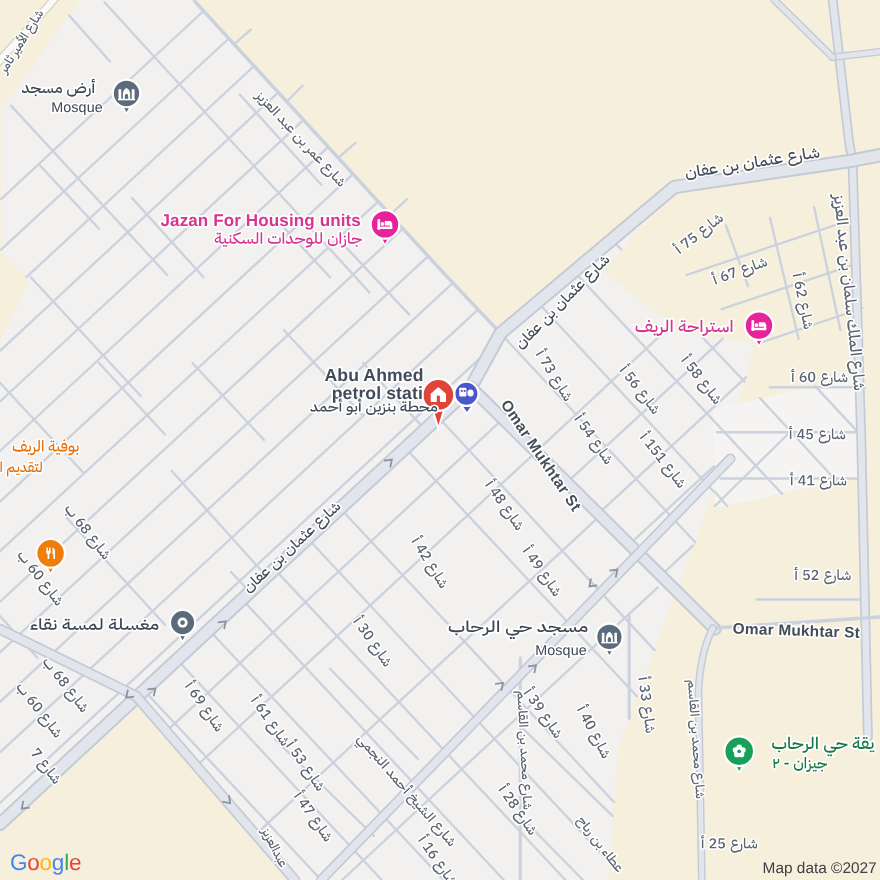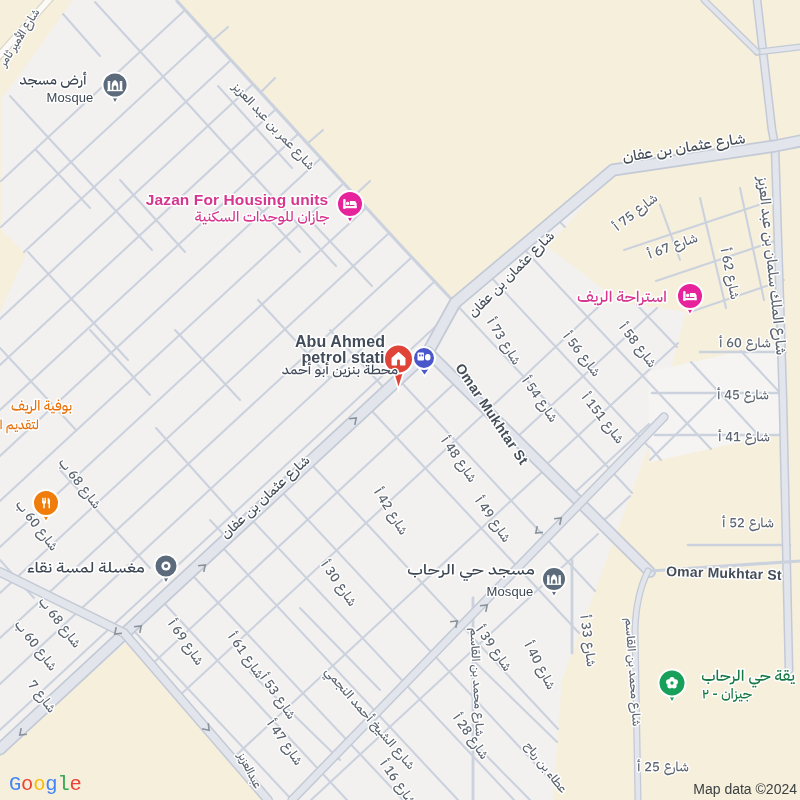--- a/index.html
+++ b/index.html
@@ -488,14 +488,14 @@
       <g transform="translate(0.7865000000000038,426) rotate(0) scale(1.0,1)">
         <path transform="translate(-38.2,3.2)" d="M5.5 0.2Q4.1 0.2 3.2 0Q2.2 -0.1 1.6 -0.5Q1.1 -0.8 0.8 -1.3Q0.5 -1.9 0.5 -2.7Q0.5 -3.7 1.1 -5L2.1 -4.7Q1.8 -4.2 1.7 -3.7Q1.6 -3.3 1.6 -2.9Q1.6 -2.2 2.3 -1.8Q3 -1.5 4.7 -1.5H6.5Q7.4 -1.5 8 -1.5Q8.6 -1.6 8.9 -1.7Q9.3 -1.8 9.4 -2Q9.6 -2.2 9.6 -2.5Q9.6 -2.7 9.5 -3Q9.5 -3.3 9.4 -3.9L9.2 -5L10.3 -5.2L10.5 -4Q10.6 -3.5 10.6 -3.2Q10.6 -2.8 10.6 -2.5Q10.6 -1.7 10.4 -1.2Q10.2 -0.7 9.6 -0.4Q9 -0.1 8 0Q7 0.2 5.5 0.2ZM6.3 -4.8Q6 -4.8 5.9 -4.9Q5.7 -5.1 5.7 -5.5Q5.7 -5.9 5.9 -6.1Q6 -6.2 6.3 -6.2H6.5Q6.8 -6.2 7 -6.1Q7.2 -5.9 7.2 -5.5Q7.2 -5.1 7 -4.9Q6.8 -4.8 6.5 -4.8ZM4.5 -4.8Q4.2 -4.8 4 -4.9Q3.9 -5.1 3.9 -5.5Q3.9 -5.9 4 -6.1Q4.2 -6.2 4.5 -6.2H4.7Q5 -6.2 5.2 -6.1Q5.4 -5.9 5.4 -5.5Q5.4 -5.1 5.2 -4.9Q5 -4.8 4.7 -4.8Z M14.4 0Q13.2 0 12.6 -0.5Q12.1 -1.1 12.1 -2.3V-9.6H13.3V-2.4Q13.3 -1.9 13.5 -1.7Q13.8 -1.5 14.4 -1.5H14.8V-0.3L14.5 0Z M14.5 -1.2 14.8 -1.5H15.2Q16.3 -1.5 16.3 -2.5V-4.5H17.4V-2.5Q17.4 -1.5 18.4 -1.5H18.9V-0.3L18.6 0Q17.6 0 17.1 -0.4Q16.6 -0.7 16.4 -1.5H16.3Q16.2 -0.7 15.8 -0.3Q15.3 0 14.5 0ZM16.7 2.7Q16.4 2.7 16.3 2.5Q16.1 2.3 16.1 2Q16.1 1.6 16.3 1.4Q16.4 1.2 16.7 1.2H16.9Q17.2 1.2 17.4 1.4Q17.6 1.6 17.6 2Q17.6 2.3 17.4 2.5Q17.2 2.7 16.9 2.7Z M18.6 -1.2 18.9 -1.5H19.6Q20.2 -1.5 20.7 -1.5Q21.3 -1.5 21.8 -1.6Q22.3 -1.7 22.8 -1.9Q23.3 -2.1 24 -2.4L24.9 -2.8V-2.9L22.9 -3.3L20.5 -3.9V-2.9H19.4V-3.9Q19.4 -4.6 19.7 -4.9Q20 -5.3 20.7 -5.3Q20.8 -5.3 21.1 -5.2Q21.3 -5.2 21.8 -5L24.7 -4.3Q25.9 -4 26.8 -4H27.1V-2.5H26.1L24.5 -1.5Q23.7 -1 23 -0.7Q22.4 -0.4 21.8 -0.3Q21.2 -0.1 20.7 -0Q20.2 0 19.6 0H18.6ZM22.9 2.7Q22.6 2.7 22.4 2.5Q22.3 2.3 22.3 2Q22.3 1.6 22.4 1.4Q22.6 1.2 22.9 1.2H23.1Q23.4 1.2 23.6 1.4Q23.8 1.6 23.8 2Q23.8 2.3 23.6 2.5Q23.4 2.7 23.1 2.7Z M27.7 1.7H28.5Q29.9 1.7 30.6 1.2Q31.4 0.8 31.6 0H30.1Q29 0 28.5 -0.6Q27.9 -1.1 27.9 -2.2Q27.9 -2.8 28.1 -3.4Q28.2 -3.9 28.6 -4.3Q28.9 -4.7 29.4 -4.9Q29.8 -5.2 30.4 -5.2Q31.5 -5.2 32.2 -4.2Q32.8 -3.2 32.8 -1.5H33.4V-0.3L33.1 0H32.7Q32.4 1.5 31.3 2.3Q30.3 3.1 28.5 3.1H27.7ZM29 -2.4Q29 -1.9 29.2 -1.7Q29.5 -1.5 30.1 -1.5H31.7V-1.7Q31.7 -2.6 31.3 -3.2Q30.9 -3.7 30.3 -3.7Q29.7 -3.7 29.3 -3.3Q29 -3 29 -2.4Z M33.1 -1.2 33.4 -1.5H33.9Q34.5 -1.5 34.7 -1.7Q34.9 -2 34.9 -2.5V-9.6H36.1V-2.5Q36.1 -1.2 35.6 -0.6Q35.1 0 33.9 0H33.1Z M37.9 -9.6H39.1V0H37.9Z M43.8 -0.3Q43.8 -1.1 43.9 -1.6Q44 -2.2 44.2 -2.6Q44.5 -3 44.9 -3.3Q45.3 -3.7 46 -4L48.2 -5H49.5L50.5 -2.4Q50.6 -2.1 50.7 -2Q50.8 -1.8 50.9 -1.7Q51 -1.6 51.2 -1.5Q51.3 -1.5 51.6 -1.5H51.9V-0.3L51.6 0Q50.8 0 50.4 -0.2Q50 -0.4 49.7 -1L49.6 -0.9V0H47.8Q46.9 0 46.3 -0.4Q45.8 -0.8 45.8 -1.5Q45.8 -2.1 46.2 -2.5L46.1 -2.6L45.8 -2.4Q45.5 -2.3 45.4 -2.1Q45.2 -1.9 45.1 -1.7Q45.1 -1.5 45 -1.1Q45 -0.8 45 -0.3V4H43.8ZM46.6 -2.2Q46.6 -1.5 47.8 -1.5H49.5Q49.4 -1.6 49.4 -1.7Q49.3 -1.8 49.3 -1.9L48.6 -3.7L47.7 -3.3Q47.1 -3.1 46.9 -2.8Q46.6 -2.6 46.6 -2.2Z M51.6 -1.2 51.9 -1.5H52.2Q53 -1.5 53.4 -1.7Q53.8 -1.9 53.8 -2.4Q53.8 -2.6 53.7 -3Q53.7 -3.3 53.6 -3.9L53.4 -5L54.5 -5.2L54.7 -4Q54.9 -3 54.9 -2.4Q54.9 -1.2 54.2 -0.6Q53.5 0 52.2 0H51.6ZM54.6 2.7Q54.3 2.7 54.1 2.5Q53.9 2.3 53.9 2Q53.9 1.6 54.1 1.4Q54.3 1.2 54.6 1.2H54.8Q55.1 1.2 55.3 1.4Q55.4 1.6 55.4 2Q55.4 2.3 55.3 2.5Q55.1 2.7 54.8 2.7ZM52.8 2.7Q52.5 2.7 52.3 2.5Q52.1 2.3 52.1 2Q52.1 1.6 52.3 1.4Q52.5 1.2 52.8 1.2H52.9Q53.2 1.2 53.4 1.4Q53.6 1.6 53.6 2Q53.6 2.3 53.4 2.5Q53.2 2.7 52.9 2.7Z M57.2 0Q56.5 0 56.1 -0.4Q55.8 -0.7 55.8 -1.4V-2.4H56.9V-1.5H58.7Q59.4 -1.5 59.6 -1.6Q59.9 -1.7 59.9 -2Q59.9 -2.2 59.8 -2.4Q59.8 -2.6 59.6 -2.9L58.4 -6.3L59.7 -6.7L61 -3.1Q61.2 -2.6 61.3 -2.3Q61.5 -2 61.6 -1.8Q61.8 -1.6 62 -1.5Q62.1 -1.5 62.4 -1.5H62.7V-0.3L62.4 0Q62 0 61.6 -0.1Q61.3 -0.1 61.1 -0.3Q60.8 -0.5 60.6 -0.7Q60.4 -1 60.2 -1.4L60.1 -1.4Q60 -0.7 59.6 -0.3Q59.2 0 58.4 0Z M62.4 -1.2 62.7 -1.5H64.4L64.4 -1.5Q63.2 -2.5 63.2 -3.9Q63.2 -4.4 63.4 -4.9Q63.6 -5.4 63.9 -5.8Q64.2 -6.1 64.7 -6.3Q65.1 -6.5 65.7 -6.5Q66.2 -6.5 66.7 -6.3Q67.1 -6.1 67.5 -5.8Q67.8 -5.4 68 -4.9Q68.1 -4.4 68.1 -3.9Q68.1 -2.5 67 -1.5L67 -1.5H68.7V-0.3L68.4 0H68.2Q67.5 0 66.9 -0.2Q66.3 -0.3 65.7 -0.7Q65.1 -0.3 64.5 -0.2Q63.9 0 63.2 0H62.4ZM65.7 -1.8Q66.4 -2.1 66.7 -2.6Q67.1 -3.1 67.1 -3.7Q67.1 -4.3 66.7 -4.7Q66.3 -5.1 65.8 -5.1H65.6Q65 -5.1 64.7 -4.7Q64.3 -4.3 64.3 -3.7Q64.3 -3.1 64.7 -2.6Q65 -2.1 65.7 -1.8ZM66.5 -7.9Q66.2 -7.9 66 -8Q65.8 -8.2 65.8 -8.6Q65.8 -9 66 -9.2Q66.2 -9.3 66.5 -9.3H66.7Q67 -9.3 67.2 -9.2Q67.3 -9 67.3 -8.6Q67.3 -8.2 67.2 -8Q67 -7.9 66.7 -7.9ZM64.6 -7.9Q64.3 -7.9 64.2 -8Q64 -8.2 64 -8.6Q64 -9 64.2 -9.2Q64.3 -9.3 64.6 -9.3H64.8Q65.1 -9.3 65.3 -9.2Q65.5 -9 65.5 -8.6Q65.5 -8.2 65.3 -8Q65.1 -7.9 64.8 -7.9Z M68.4 -1.2 68.7 -1.5H69.1Q70.2 -1.5 70.2 -2.5V-4.5H71.3V-2.5Q71.3 -1.5 72.3 -1.5H72.8V-0.3L72.5 0Q71.5 0 71 -0.4Q70.5 -0.7 70.3 -1.5H70.2Q70.1 -0.7 69.7 -0.3Q69.2 0 68.4 0ZM71.5 -5.8Q71.2 -5.8 71.1 -6Q70.9 -6.2 70.9 -6.5Q70.9 -6.9 71.1 -7.1Q71.2 -7.3 71.5 -7.3H71.7Q72 -7.3 72.2 -7.1Q72.4 -6.9 72.4 -6.5Q72.4 -6.2 72.2 -6Q72 -5.8 71.7 -5.8ZM69.7 -5.8Q69.4 -5.8 69.2 -6Q69.1 -6.2 69.1 -6.5Q69.1 -6.9 69.2 -7.1Q69.4 -7.3 69.7 -7.3H69.9Q70.2 -7.3 70.4 -7.1Q70.6 -6.9 70.6 -6.5Q70.6 -6.2 70.4 -6Q70.2 -5.8 69.9 -5.8Z M72.5 -1.2 72.8 -1.5H73.3Q73.9 -1.5 74.1 -1.7Q74.3 -2 74.3 -2.5V-9.6H75.5V-2.5Q75.5 -1.2 75 -0.6Q74.5 0 73.3 0H72.5Z" fill="#e8710a" stroke="#fff" stroke-width="3.0" stroke-linejoin="round" paint-order="stroke"></path>
       </g>
       <g transform="translate(748,677) rotate(0) scale(1.1,1)">
         <path transform="translate(-42.5,3.8)" d="M6.4 0.2Q4.8 0.2 3.7 0Q2.6 -0.2 1.9 -0.5Q1.2 -0.9 0.9 -1.6Q0.6 -2.2 0.6 -3.1Q0.6 -4.3 1.2 -5.8L2.4 -5.4Q2.1 -4.8 2 -4.3Q1.8 -3.8 1.8 -3.4Q1.8 -2.5 2.6 -2.1Q3.5 -1.7 5.4 -1.7H7.5Q8.5 -1.7 9.2 -1.7Q9.9 -1.8 10.3 -1.9Q10.7 -2.1 10.9 -2.3Q11 -2.5 11 -2.9Q11 -3.1 11 -3.5Q11 -3.8 10.8 -4.5L10.6 -5.8L11.9 -6L12.1 -4.7Q12.2 -4.1 12.2 -3.6Q12.3 -3.2 12.3 -2.9Q12.3 -2 12 -1.4Q11.7 -0.8 11 -0.5Q10.3 -0.1 9.2 0Q8.1 0.2 6.4 0.2ZM6.3 3.1Q5.9 3.1 5.7 2.9Q5.5 2.7 5.5 2.2Q5.5 1.8 5.7 1.6Q5.9 1.4 6.3 1.4H6.5Q6.9 1.4 7.1 1.6Q7.3 1.8 7.3 2.2Q7.3 2.7 7.1 2.9Q6.9 3.1 6.5 3.1Z M16.7 0Q15.2 0 14.5 -0.6Q13.9 -1.2 13.9 -2.6V-11.1H15.3V-2.8Q15.3 -2.1 15.6 -1.9Q15.9 -1.7 16.6 -1.7H17.1V-0.4L16.7 0Z M16.7 -1.3 17.1 -1.7H17.8Q18.5 -1.7 19.1 -1.7Q19.8 -1.8 20.3 -1.9Q20.9 -2 21.5 -2.2Q22.2 -2.4 22.9 -2.8L23.9 -3.3V-3.3L21.6 -3.8L18.9 -4.5V-3.3H17.6V-4.5Q17.6 -5.3 17.9 -5.7Q18.3 -6.1 19.1 -6.1Q19.3 -6.1 19.5 -6Q19.8 -6 20.4 -5.8L23.7 -5Q25.1 -4.6 26.2 -4.6H26.4V-2.9H25.3L23.5 -1.8Q22.5 -1.2 21.8 -0.8Q21 -0.5 20.4 -0.3Q19.7 -0.1 19.1 -0.1Q18.5 0 17.8 0H16.7Z M25.8 1.9H26.4Q27.2 1.9 27.7 1.7Q28.2 1.5 28.5 1.2Q28.8 0.8 29 0.3Q29.1 -0.2 29.1 -0.8Q29.1 -1.2 29.1 -1.6Q29 -2.1 28.9 -2.5L28.6 -4.3L29.9 -4.6L30.1 -3.3Q30.2 -2.9 30.2 -2.5Q30.3 -2.1 30.3 -1.7H31.7V-0.4L31.4 0H30.3Q30.2 0.8 30 1.4Q29.7 2.1 29.2 2.6Q28.8 3.1 28.1 3.3Q27.4 3.6 26.4 3.6H25.8Z M31.4 -1.3 31.7 -1.7H32.2Q32.9 -1.7 33.2 -2Q33.4 -2.3 33.4 -2.9V-11.1H34.8V-2.9Q34.8 -1.4 34.2 -0.7Q33.6 0 32.2 0H31.4Z M36.9 -11.1H38.3V0H36.9Z M48.3 3.6Q46 3.6 44.7 2.6Q43.5 1.5 43.5 -0.3Q43.5 -1 43.6 -1.8Q43.8 -2.6 44.2 -3.4L45.3 -3Q45 -2.4 44.8 -1.8Q44.7 -1.1 44.7 -0.6Q44.7 0.5 45.5 1.2Q46.3 1.8 47.8 1.8H48.8Q50.3 1.8 51.2 1.3Q52.1 0.8 52.4 -0L49 -0.5V-2.2L50.9 -1.9Q51.7 -1.8 52.3 -1.8Q53 -1.7 53.4 -1.7V-1L53.7 -0.7Q53.7 0.3 53.3 1.1Q52.9 1.9 52.2 2.5Q51.5 3 50.5 3.3Q49.5 3.6 48.3 3.6ZM49.2 6.7Q48.9 6.7 48.7 6.5Q48.5 6.3 48.5 5.9Q48.5 5.4 48.7 5.2Q48.9 5 49.2 5H49.4Q49.8 5 50 5.2Q50.2 5.4 50.2 5.9Q50.2 6.3 50 6.5Q49.8 6.7 49.4 6.7ZM47.1 6.7Q46.8 6.7 46.6 6.5Q46.4 6.3 46.4 5.9Q46.4 5.4 46.6 5.2Q46.8 5 47.1 5H47.3Q47.7 5 47.9 5.2Q48.1 5.4 48.1 5.9Q48.1 6.3 47.9 6.5Q47.7 6.7 47.3 6.7Z M53.1 -1.3 53.4 -1.7H54.2Q54.9 -1.7 55.5 -1.7Q56.1 -1.8 56.7 -1.9Q57.3 -2 57.9 -2.2Q58.5 -2.4 59.3 -2.8L60.3 -3.3V-3.3L58 -3.8L55.3 -4.5V-3.3H53.9V-4.5Q53.9 -5.3 54.3 -5.7Q54.7 -6.1 55.5 -6.1Q55.6 -6.1 55.9 -6Q56.2 -6 56.8 -5.8L60.1 -5Q61.5 -4.6 62.6 -4.6H62.8V-2.9H61.7L59.9 -1.8Q58.9 -1.2 58.2 -0.8Q57.4 -0.5 56.8 -0.3Q56.1 -0.1 55.5 -0.1Q54.9 0 54.2 0H53.1Z M73.8 0Q72.4 0 71.8 -0.6Q71.2 -1.1 71.2 -2.3V-2.5H71.2Q71 -1.6 70.5 -1.3Q70 -0.9 69.2 -0.9Q68.2 -0.9 67.6 -1.5Q67.1 -2 67.1 -3Q67.1 -3.5 67.2 -4Q67.4 -4.4 67.7 -4.8Q68 -5.1 68.5 -5.5Q68.9 -5.8 69.6 -6.2L71.2 -7V-7.8H72.5V-2.6Q72.5 -2.1 72.8 -1.9Q73.1 -1.7 73.7 -1.7H74.2V-0.4ZM69.5 -2.6Q70.4 -2.6 70.8 -2.8Q71.2 -3.1 71.2 -3.6V-5.7L69.8 -5Q69 -4.5 68.7 -4.2Q68.3 -3.9 68.3 -3.4Q68.3 -3 68.6 -2.8Q68.8 -2.6 69.5 -2.6ZM71.8 -9Q71.4 -9 71.2 -9.2Q71 -9.4 71 -9.9Q71 -10.3 71.2 -10.5Q71.4 -10.7 71.8 -10.7H72Q72.3 -10.7 72.6 -10.5Q72.8 -10.3 72.8 -9.9Q72.8 -9.4 72.6 -9.2Q72.3 -9 72 -9ZM69.7 -9Q69.3 -9 69.1 -9.2Q68.9 -9.4 68.9 -9.9Q68.9 -10.3 69.1 -10.5Q69.3 -10.7 69.7 -10.7H69.9Q70.2 -10.7 70.4 -10.5Q70.7 -10.3 70.7 -9.9Q70.7 -9.4 70.4 -9.2Q70.2 -9 69.9 -9Z M73.8 -1.3 74.2 -1.7H76.1L76.1 -1.8Q74.8 -2.9 74.8 -4.5Q74.8 -5.1 75 -5.7Q75.2 -6.2 75.6 -6.6Q75.9 -7.1 76.4 -7.3Q77 -7.5 77.6 -7.5Q78.2 -7.5 78.7 -7.3Q79.3 -7.1 79.6 -6.7Q80 -6.2 80.2 -5.7Q80.4 -5.1 80.4 -4.5Q80.4 -2.9 79.1 -1.8L79.1 -1.7H81V-0.4L80.7 0H80.5Q79.7 0 79 -0.2Q78.3 -0.4 77.6 -0.8Q77 -0.4 76.2 -0.2Q75.5 0 74.7 0H73.8ZM77.6 -2Q78.4 -2.5 78.8 -3Q79.2 -3.5 79.2 -4.3Q79.2 -5 78.8 -5.4Q78.3 -5.8 77.7 -5.8H77.5Q76.8 -5.8 76.4 -5.4Q76 -5 76 -4.3Q76 -3.5 76.4 -3Q76.8 -2.5 77.6 -2ZM78.5 -9.1Q78.2 -9.1 78 -9.3Q77.8 -9.5 77.8 -9.9Q77.8 -10.4 78 -10.6Q78.2 -10.8 78.5 -10.8H78.7Q79.1 -10.8 79.3 -10.6Q79.5 -10.4 79.5 -9.9Q79.5 -9.5 79.3 -9.3Q79.1 -9.1 78.7 -9.1ZM76.4 -9.1Q76 -9.1 75.8 -9.3Q75.6 -9.5 75.6 -9.9Q75.6 -10.4 75.8 -10.6Q76 -10.8 76.4 -10.8H76.6Q77 -10.8 77.2 -10.6Q77.4 -10.4 77.4 -9.9Q77.4 -9.5 77.2 -9.3Q77 -9.1 76.6 -9.1Z M80.7 -1.3 81 -1.7H81.4Q82.4 -1.7 82.8 -1.9Q83.2 -2.2 83.2 -2.8Q83.2 -3 83.2 -3.4Q83.1 -3.8 83 -4.5L82.8 -5.8L84.1 -6L84.3 -4.7Q84.5 -3.5 84.5 -2.8Q84.5 -1.4 83.7 -0.7Q83 0 81.4 0H80.7ZM84.2 3.1Q83.8 3.1 83.6 2.9Q83.4 2.7 83.4 2.2Q83.4 1.8 83.6 1.6Q83.8 1.4 84.2 1.4H84.4Q84.7 1.4 84.9 1.6Q85.2 1.8 85.2 2.2Q85.2 2.7 84.9 2.9Q84.7 3.1 84.4 3.1ZM82 3.1Q81.7 3.1 81.5 2.9Q81.3 2.7 81.3 2.2Q81.3 1.8 81.5 1.6Q81.7 1.4 82 1.4H82.3Q82.6 1.4 82.8 1.6Q83 1.8 83 2.2Q83 2.7 82.8 2.9Q82.6 3.1 82.3 3.1Z" fill="#1a7a46" stroke="#fff" stroke-width="3.2" stroke-linejoin="round" paint-order="stroke"></path>
       </g>
       <g transform="translate(727,695) rotate(0) scale(1.0,1)">
         <path transform="translate(-25.0,3.5)" d="M2.5 -5.8H3.8Q4.6 -5.8 4.9 -6Q5.3 -6.3 5.3 -6.8Q5.3 -7.1 5.2 -7.4Q5.1 -7.8 4.9 -8.4L6.2 -8.7Q6.3 -8.1 6.4 -7.6Q6.5 -7.2 6.5 -6.8Q6.5 -5.5 5.8 -4.8Q5.2 -4.2 3.8 -4.2H2.6L2.8 0H1.5L1 -8.5H2.3Z M11.1 -3.5V-5H15V-3.5Z M23.8 2.3Q21.8 2.3 20.7 1.3Q19.7 0.3 19.7 -1.4Q19.7 -2 19.9 -2.8Q20 -3.5 20.3 -4.3L21.4 -3.9Q21.1 -3.4 21 -2.8Q20.8 -2.2 20.8 -1.7Q20.8 -0.6 21.5 -0Q22.1 0.6 23.3 0.6H24.2Q25.6 0.6 26.2 -0Q26.9 -0.6 26.9 -1.8Q26.9 -2.2 26.8 -2.7Q26.7 -3.2 26.6 -3.9L26.3 -5.1L27.6 -5.4L27.8 -4.1Q27.9 -3.4 28 -2.8Q28.1 -2.3 28.1 -1.8Q28.1 0.3 27 1.3Q26 2.3 23.8 2.3ZM23.8 -5.4Q23.5 -5.4 23.3 -5.6Q23.1 -5.8 23.1 -6.2Q23.1 -6.6 23.3 -6.8Q23.5 -7 23.8 -7H24Q24.3 -7 24.5 -6.8Q24.7 -6.6 24.7 -6.2Q24.7 -5.8 24.5 -5.6Q24.3 -5.4 24 -5.4Z M29.5 -10.4H30.8V0H29.5Z M31 1.8H31.5Q32.2 1.8 32.7 1.6Q33.2 1.4 33.4 1.1Q33.7 0.8 33.9 0.3Q34 -0.2 34 -0.7Q34 -1.1 34 -1.5Q33.9 -1.9 33.8 -2.3L33.5 -4L34.7 -4.3L34.9 -3.1Q35 -2.7 35.1 -2.3Q35.1 -1.9 35.1 -1.6H36.4V-0.3L36.1 0H35.1Q35.1 0.7 34.8 1.3Q34.6 2 34.1 2.4Q33.7 2.9 33 3.1Q32.4 3.4 31.5 3.4H31ZM33.8 -5.7Q33.5 -5.7 33.3 -5.9Q33.1 -6.1 33.1 -6.5Q33.1 -6.9 33.3 -7.1Q33.5 -7.3 33.8 -7.3H34Q34.4 -7.3 34.6 -7.1Q34.7 -6.9 34.7 -6.5Q34.7 -6.1 34.6 -5.9Q34.4 -5.7 34 -5.7Z M36.1 -1.2 36.4 -1.6H36.9Q38.1 -1.6 38.1 -2.7V-4.8H39.3V-2.7Q39.3 -1.6 40.4 -1.6H40.9V-0.3L40.6 0Q39.5 0 39 -0.4Q38.4 -0.8 38.2 -1.6H38.1Q38 -0.7 37.5 -0.4Q37 0 36.1 0ZM39.6 2.9Q39.2 2.9 39 2.7Q38.9 2.5 38.9 2.1Q38.9 1.7 39 1.5Q39.2 1.3 39.6 1.3H39.8Q40.1 1.3 40.3 1.5Q40.5 1.7 40.5 2.1Q40.5 2.5 40.3 2.7Q40.1 2.9 39.8 2.9ZM37.6 2.9Q37.3 2.9 37.1 2.7Q36.9 2.5 36.9 2.1Q36.9 1.7 37.1 1.5Q37.3 1.3 37.6 1.3H37.8Q38.1 1.3 38.3 1.5Q38.5 1.7 38.5 2.1Q38.5 2.5 38.3 2.7Q38.1 2.9 37.8 2.9Z M40.6 -1.2 40.9 -1.6H41.6Q42.3 -1.6 42.9 -1.6Q43.4 -1.6 44 -1.7Q44.5 -1.8 45.1 -2.1Q45.7 -2.3 46.4 -2.6L47.3 -3.1V-3.1L45.2 -3.6L42.6 -4.2V-3.1H41.4V-4.2Q41.4 -4.9 41.7 -5.3Q42.1 -5.7 42.8 -5.7Q43 -5.7 43.2 -5.6Q43.5 -5.6 44 -5.4L47.1 -4.6Q48.5 -4.3 49.4 -4.3H49.7V-2.7H48.6L46.9 -1.7Q46 -1.1 45.3 -0.8Q44.6 -0.4 44 -0.3Q43.4 -0.1 42.8 -0Q42.2 0 41.6 0H40.6ZM45.2 2.9Q44.9 2.9 44.7 2.7Q44.5 2.5 44.5 2.1Q44.5 1.7 44.7 1.5Q44.9 1.3 45.2 1.3H45.4Q45.7 1.3 45.9 1.5Q46.1 1.7 46.1 2.1Q46.1 2.5 45.9 2.7Q45.7 2.9 45.4 2.9Z" fill="#1a7a46" stroke="#fff" stroke-width="2.9" stroke-linejoin="round" paint-order="stroke"></path>
       </g>
     </svg>
-<div style="position:absolute;left:9px;top:773px;font-family:Liberation Mono, monospace;font-size:20.5px;font-weight:500;letter-spacing:-0.2px;"><span style="color:#4285F4">G</span><span style="color:#EA4335">o</span><span style="color:#FBBC05">o</span><span style="color:#4285F4">g</span><span style="color:#34A853">l</span><span style="color:#EA4335">e</span></div>
-<div style="position:absolute;right:3px;top:781px;font-family:'Liberation Sans',sans-serif;font-size:14px;color:#3c4043;">Map data ©2024</div>
+<div style="position:absolute;left:9px;top:773px;font-family:Liberation Sans, sans-serif;font-size:20.5px;font-weight:500;letter-spacing:-0.2px;"><span style="color:#4285F4">G</span><span style="color:#EA4335">o</span><span style="color:#FBBC05">o</span><span style="color:#4285F4">g</span><span style="color:#34A853">l</span><span style="color:#EA4335">e</span></div>
+<div style="position:absolute;right:3px;top:781px;font-family:'Liberation Sans',sans-serif;font-size:14px;color:#3c4043;">Map data ©2027</div>
 </div>
 </body></html>

